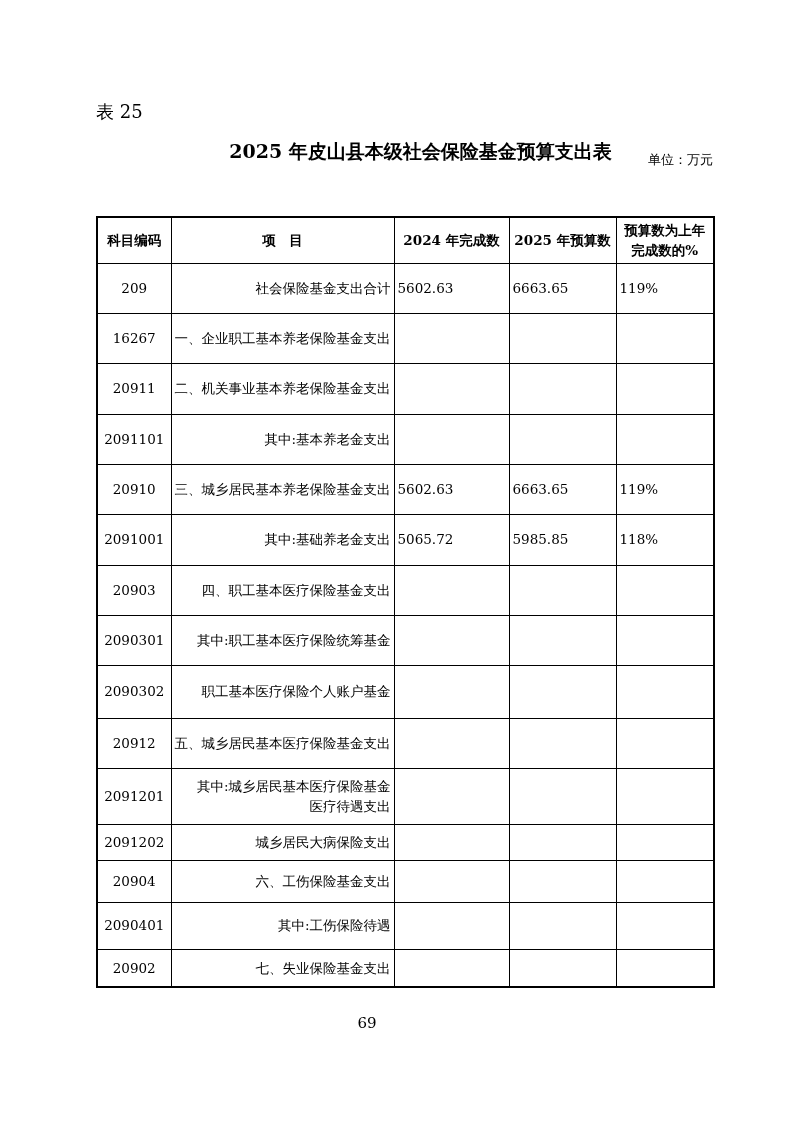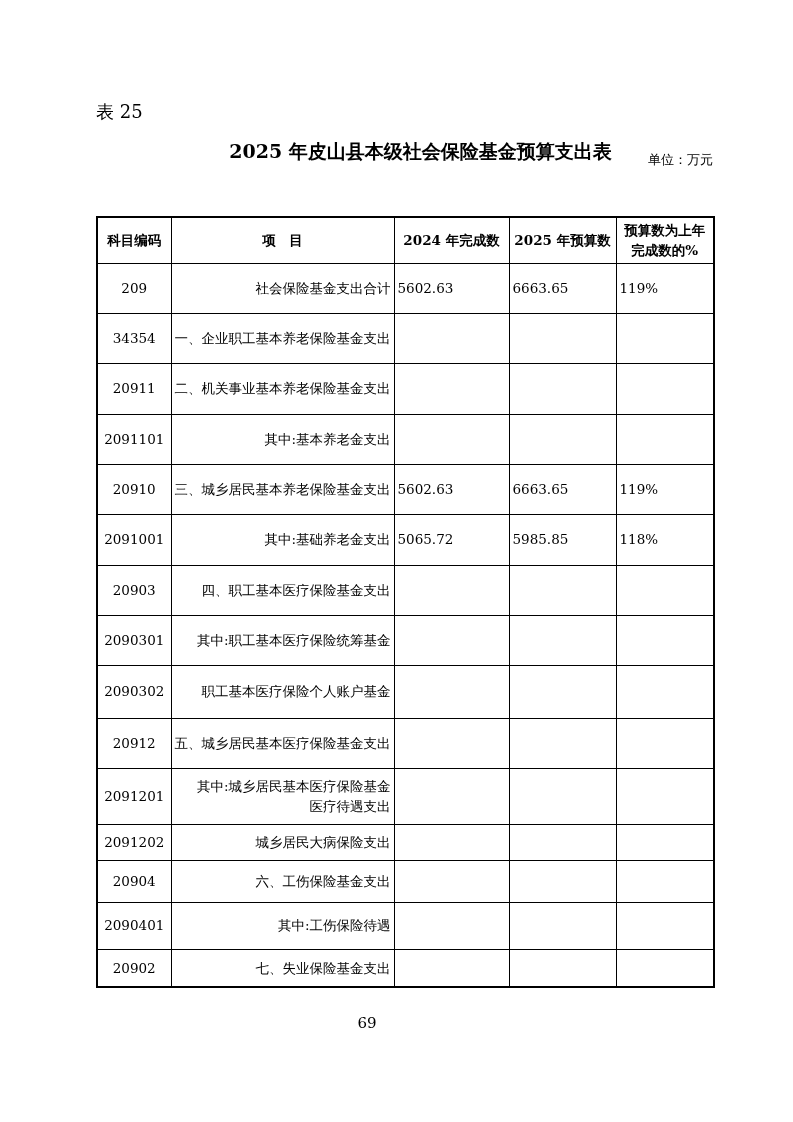--- a/index.html
+++ b/index.html
@@ -82,21 +82,21 @@
     </thead>
     <tbody id="table-body">
         <tr style="height: 50px;">
           <td class="cell-code">209</td>
           <td class="cell-item">社会保险基金支出合计</td>
           <td class="cell-val">5602.63</td>
           <td class="cell-val">6663.65</td>
           <td class="cell-val">119%</td>
         </tr>
         <tr style="height: 50px;">
-          <td class="cell-code">34354</td>
+          <td class="cell-code">16267</td>
           <td class="cell-item">一、企业职工基本养老保险基金支出</td>
           <td class="cell-val"></td>
           <td class="cell-val"></td>
           <td class="cell-val"></td>
         </tr>
         <tr style="height: 51px;">
           <td class="cell-code">20911</td>
           <td class="cell-item">二、机关事业基本养老保险基金支出</td>
           <td class="cell-val"></td>
           <td class="cell-val"></td>

